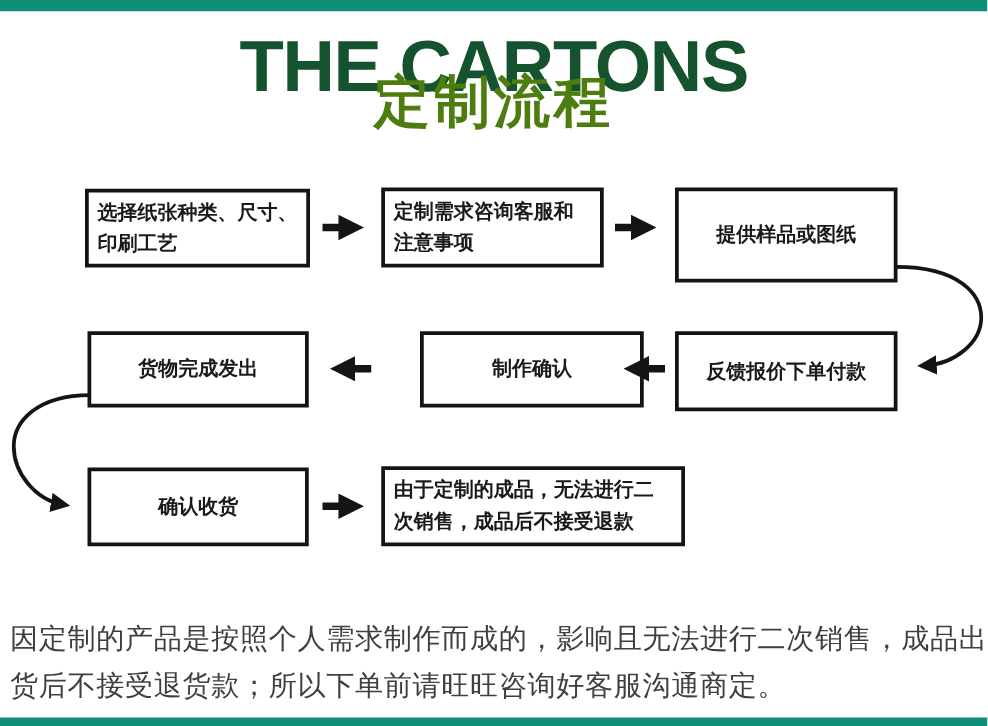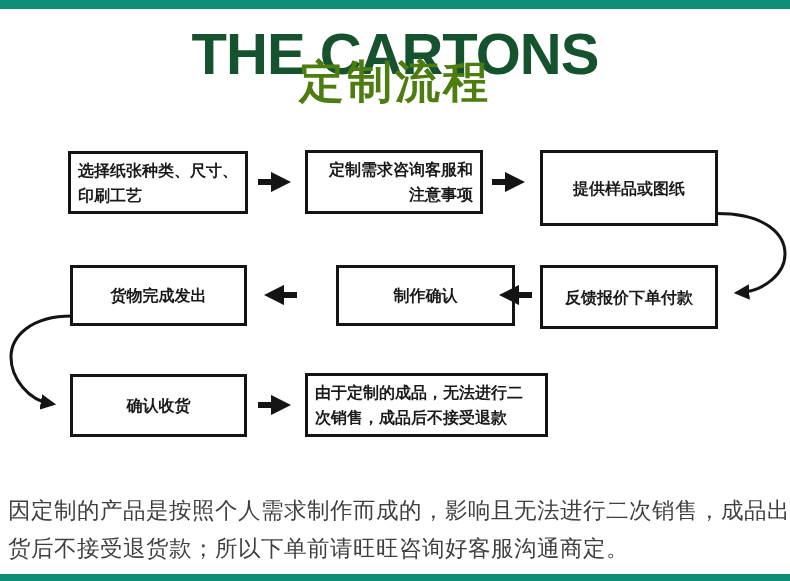--- a/index.html
+++ b/index.html
@@ -27,21 +27,21 @@
 <body>
 
 <div id="top-bar" class="accent-bar"></div>
 
 <div id="brand">THE CARTONS</div>
 <div id="title">定制流程</div>
 
 <div>
 
   <div class="box left" style="left:68px;top:151px;width:180px;height:63px;">选择纸张种类、尺寸、印刷工艺</div>
-  <div class="box left" style="left:305px;top:150px;width:178px;height:64px;text-align:right;">定制需求咨询客服和注意事项</div>
+  <div class="box left" style="left:305px;top:150px;width:178px;height:64px;">定制需求咨询客服和注意事项</div>
   <div class="box center" style="left:540px;top:150px;width:178px;height:76px;">提供样品或图纸</div>
 
   <div class="box center" style="left:540px;top:265px;width:178px;height:64px;">反馈报价下单付款</div>
   <div class="box center" style="left:304px;top:265px;width:179px;height:61px;margin-left:32px;">制作确认</div>
   <div class="box center" style="left:70px;top:265px;width:177px;height:61px;">货物完成发出</div>
 
   <div class="box center" style="left:70px;top:374px;width:177px;height:63px;">确认收货</div>
   <div class="box left" style="left:305px;top:373px;width:243px;height:64px;">由于定制的成品，无法进行二次销售，成品后不接受退款</div>
 
   <svg id="flow-svg" width="790" height="581" viewBox="0 0 790 581">

